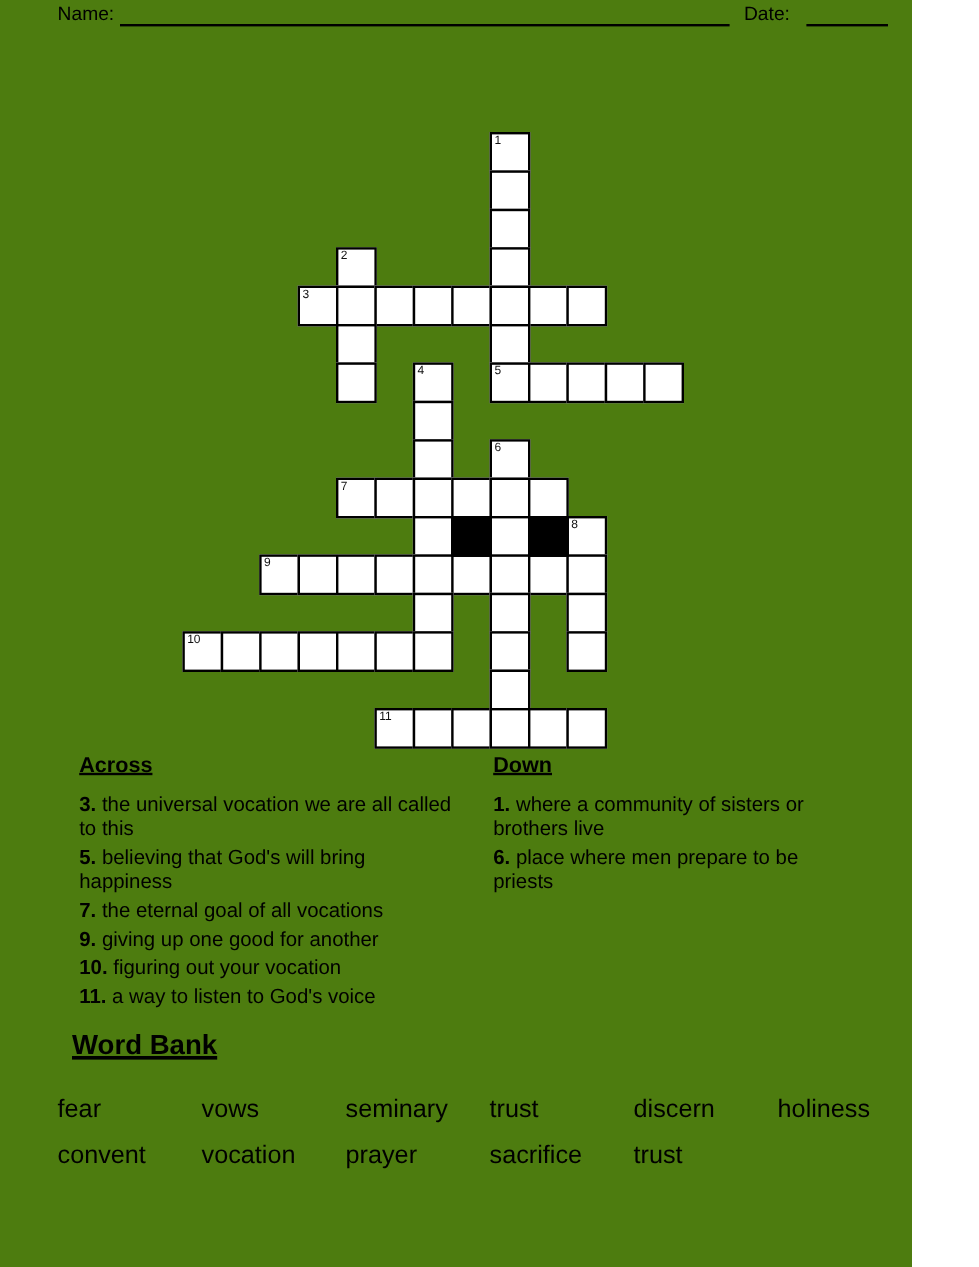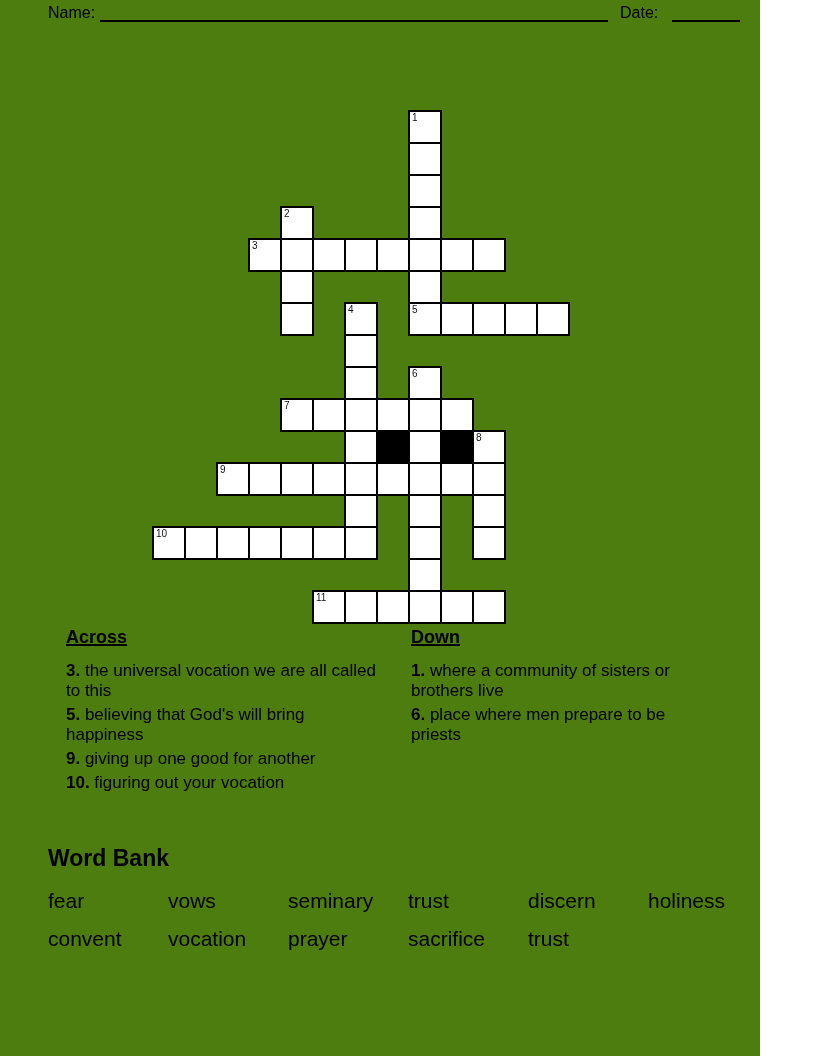--- a/index.html
+++ b/index.html
@@ -40,22 +40,22 @@
     margin:0 0 7px 0;font-size:18px;line-height:20px;font-weight:700;
     display:inline-block;text-decoration:underline;text-decoration-thickness:2px;
   }
   .clue-list{margin-top:7px;}
   .clues h2 + .clue-list{margin-top:7px;}
   .clue{line-height:20px;margin:0 0 4px 0;}
   .clue .clue-num{font-weight:700;}
   
   .wordbank{position:absolute;left:48px;top:844px;width:740px;}
   .wordbank h2{
-    margin:0;font-size:23px;line-height:28px;font-weight:700;
-    display:inline-block;text-decoration-thickness:2.5px;
+    margin:12px;font-size:23px;line-height:28px;font-weight:700;
+    display:inline-block;text-decoration:underline;text-decoration-thickness:2.5px;
   }
   .wb-grid{
     margin-top:10px;display:grid;grid-template-columns:repeat(6,120px);
     grid-auto-rows:38px;align-items:center;font-size:21px;
   }
   .wb-word{white-space:nowrap;}
 </style>
 </head>
 <body>
 
@@ -154,22 +154,24 @@
       <div class="cell" style="left: 320px; top: 480px;"></div>
       <div class="cell black" style="left: 224px; top: 320px;"></div>
       <div class="cell black" style="left: 288px; top: 320px;"></div>
     </div>
 
   <section class="clues across">
     <h2>Across</h2>
     <div class="clue-list" id="across-list">
         <div class="clue"><span class="clue-num">3.</span><span> the universal vocation we are all called to this</span></div>
         <div class="clue"><span class="clue-num">5.</span><span> believing that God's will bring happiness</span></div>
+        <div class="clue"><span class="clue-num">7.</span><span> the eternal goal of all vocations</span></div>
         <div class="clue"><span class="clue-num">9.</span><span> giving up one good for another</span></div>
         <div class="clue"><span class="clue-num">10.</span><span> figuring out your vocation</span></div>
+        <div class="clue"><span class="clue-num">11.</span><span> a way to listen to God's voice</span></div>
       </div>
   </section>
 
   <section class="clues down">
     <h2>Down</h2>
     <div class="clue-list" id="down-list">
         <div class="clue"><span class="clue-num">1.</span><span> where a community of sisters or brothers live</span></div>
         <div class="clue"><span class="clue-num">6.</span><span> place where men prepare to be priests</span></div>
       </div>
   </section>

